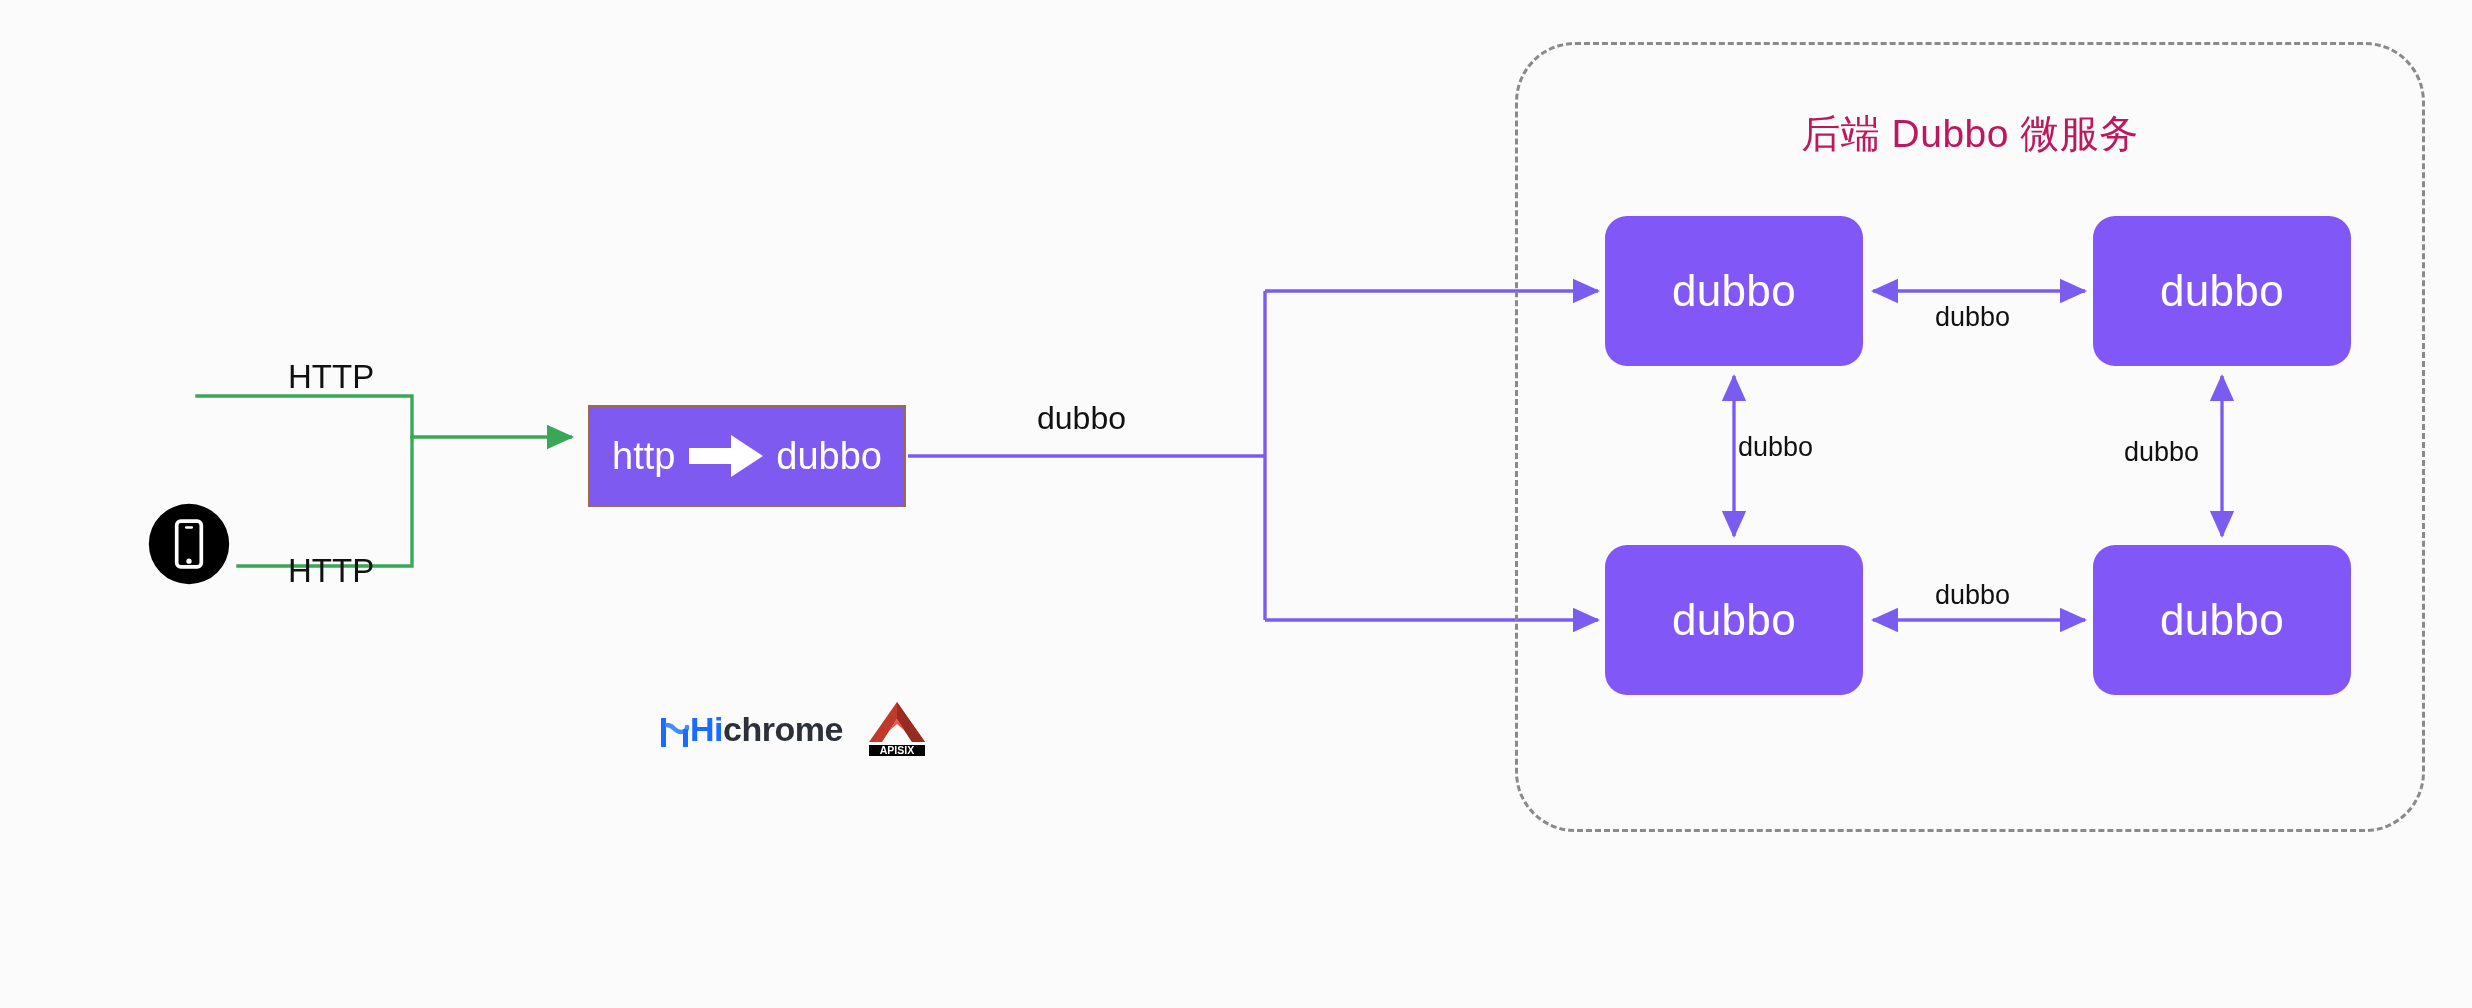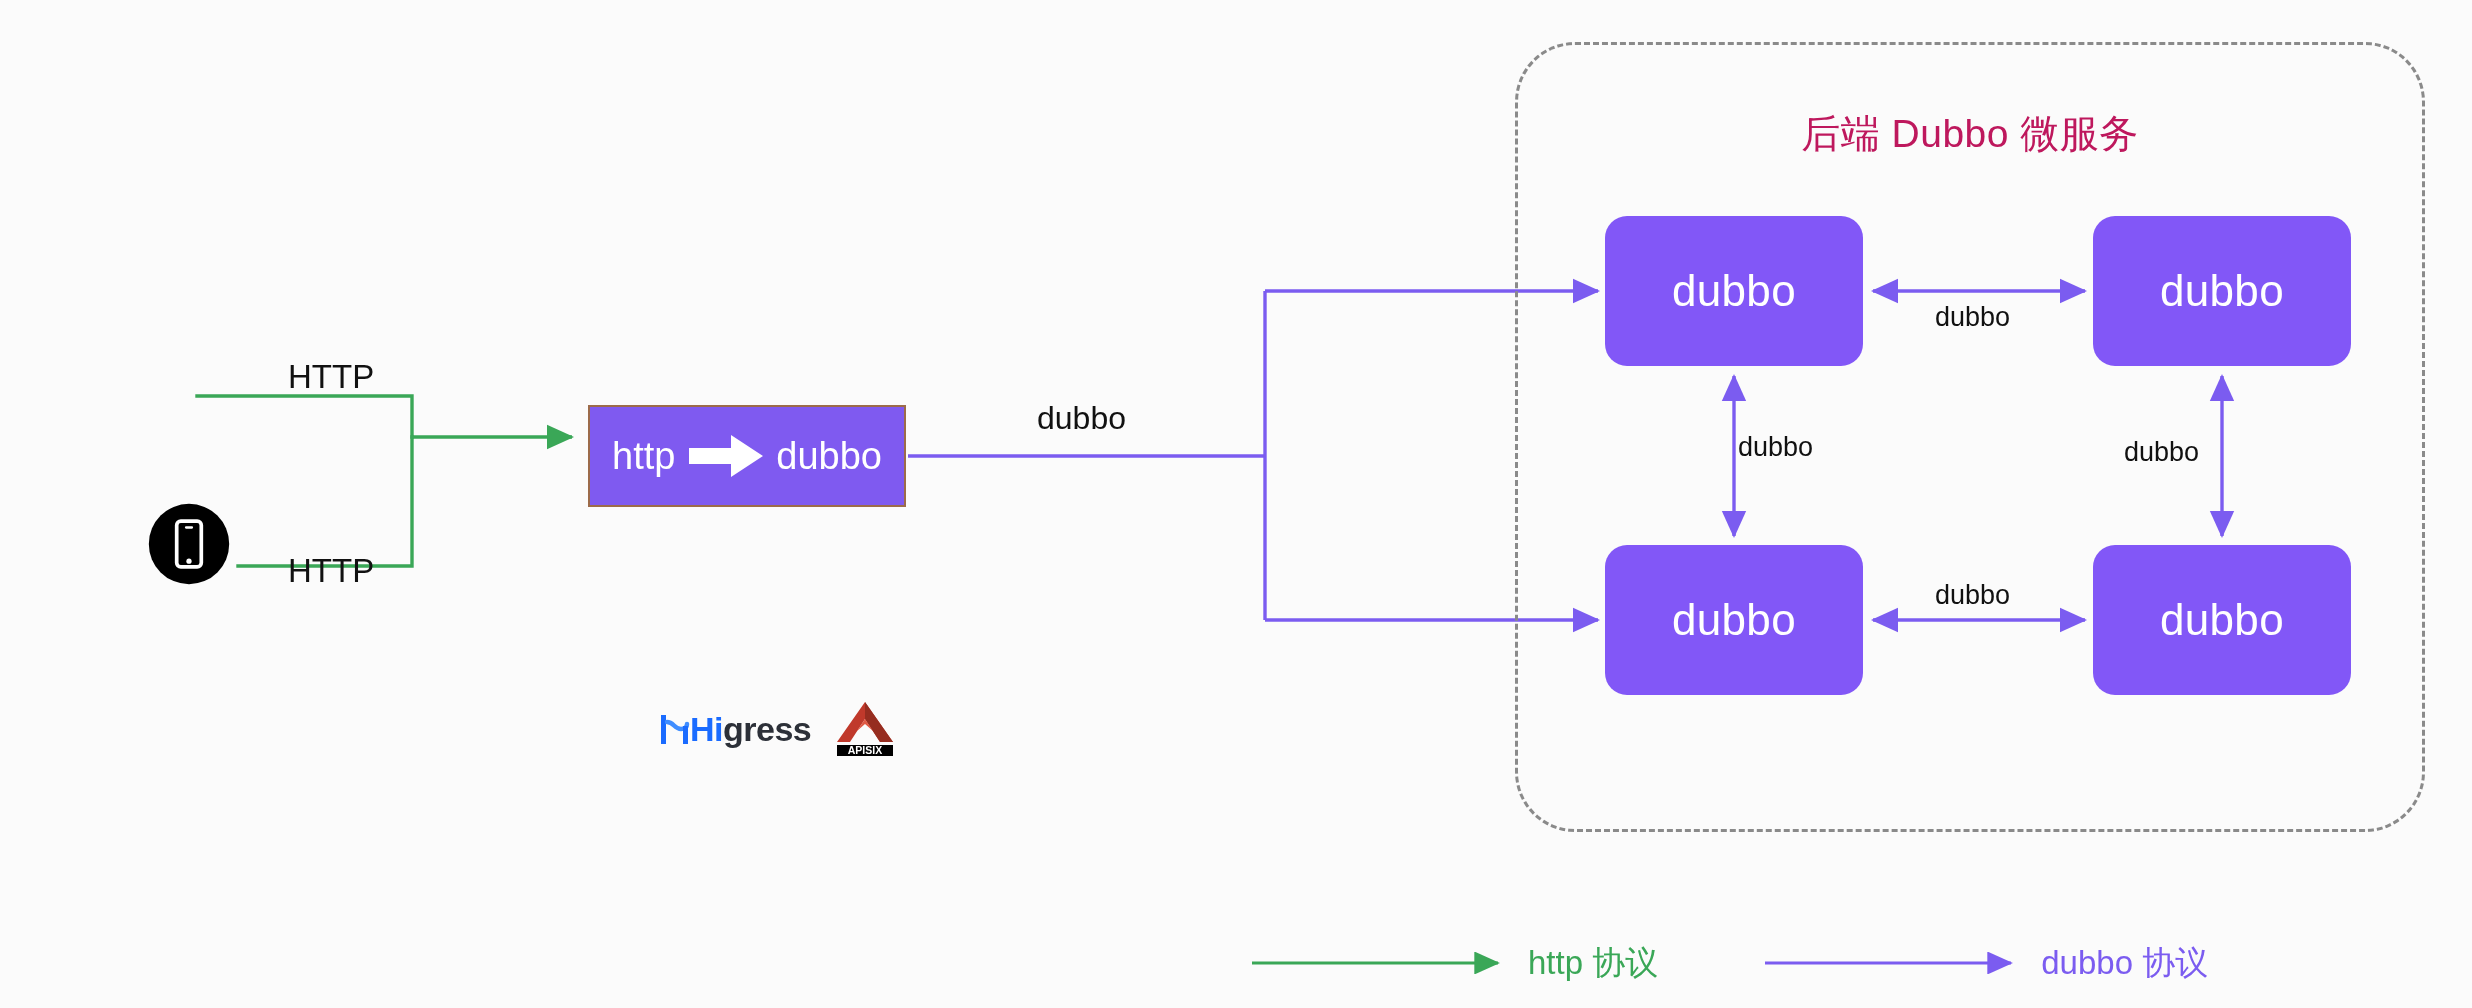--- a/index.html
+++ b/index.html
@@ -138,21 +138,21 @@
   
   #vendor-logos {
     position: absolute;
     left: 660px; top: 700px;
     display: flex;
     align-items: center;
     gap: 22px;
   }
   #higress-logo {
     display: flex;
-    align-items: center;
+    align-items: flex-end;
     font-size: 34px;
     font-weight: 700;
     letter-spacing: -0.5px;
   }
   #higress-hi { color: #1a6bff; }
   #higress-gress { color: #2c3038; }
   #apisix-logo { width: 64px; height: 58px; }
 
   
   #legend {
@@ -236,21 +236,21 @@
   </div>
 
   <div id="vendor-logos">
     <div id="higress-logo">
       <svg width="30" height="34" viewBox="0 0 30 34" xmlns="http://www.w3.org/2000/svg">
         <rect x="1" y="3" width="5" height="29" fill="#1a6bff"></rect>
         <path d="M7 10 C14 10 14 17 21 17 C26 17 27 14 27 12" stroke="#3f8dff" stroke-width="4.5" fill="none" stroke-linecap="round"></path>
         <rect x="23" y="14" width="5" height="18" fill="#1a6bff"></rect>
       </svg>
       <span id="higress-hi">Hi</span>
-      <span id="higress-gress">gress</span>
+      <span id="higress-gress">chrome</span>
     </div>
 
     <svg id="apisix-logo" viewBox="0 0 64 58" xmlns="http://www.w3.org/2000/svg">
       <path d="M32 2 L60 42 L47 42 L32 19 L17 42 L4 42 Z" fill="#c0392b"></path>
       <path d="M32 2 L60 42 L47 42 L32 19 Z" fill="#962d20"></path>
       <path d="M24 31 L32 19 L40 31 L32 24 Z" fill="#e05a45"></path>
       <rect x="4" y="45" width="56" height="11" fill="#000000"></rect>
       <text x="32" y="54" text-anchor="middle" font-family="'Liberation Sans',sans-serif" font-size="10.5" font-weight="700" fill="#ffffff">APISIX</text>
     </svg>
   </div>
@@ -269,39 +269,14 @@
   </div>
 
   <div class="edge-label" id="lbl-http-top">HTTP</div>
   <div class="edge-label" id="lbl-http-bot">HTTP</div>
   <div class="edge-label" id="lbl-dubbo-main">dubbo</div>
   <div class="edge-label" id="lbl-dubbo-top">dubbo</div>
   <div class="edge-label" id="lbl-dubbo-bot">dubbo</div>
   <div class="edge-label" id="lbl-dubbo-vl">dubbo</div>
   <div class="edge-label" id="lbl-dubbo-vr">dubbo</div>
 
-  <div id="legend">
-    <div class="legend-item" id="legend-http">
-      <svg class="legend-arrow" viewBox="0 0 262 22" xmlns="http://www.w3.org/2000/svg">
-        <defs>
-          <marker id="lg-green" markerWidth="9" markerHeight="9" refX="7.4" refY="4.5" orient="auto" markerUnits="strokeWidth">
-            <path d="M0,0.9 L8,4.5 L0,8.1 z" fill="#3aa757"></path>
-          </marker>
-        </defs>
-        <path d="M2 11 L248 11" stroke="#3aa757" stroke-width="3.2" fill="none" marker-end="url(#lg-green)"></path>
-      </svg>
-      <span class="legend-text" id="legend-http-text">http 协议</span>
-    </div>
-
-    <div class="legend-item" id="legend-dubbo">
-      <svg class="legend-arrow" viewBox="0 0 262 22" xmlns="http://www.w3.org/2000/svg">
-        <defs>
-          <marker id="lg-purple" markerWidth="9" markerHeight="9" refX="7.4" refY="4.5" orient="auto" markerUnits="strokeWidth">
-            <path d="M0,0.9 L8,4.5 L0,8.1 z" fill="#7b5cf0"></path>
-          </marker>
-        </defs>
-        <path d="M2 11 L248 11" stroke="#7b5cf0" stroke-width="3.2" fill="none" marker-end="url(#lg-purple)"></path>
-      </svg>
-      <span class="legend-text" id="legend-dubbo-text">dubbo 协议</span>
-    </div>
-  </div>
 
 </div>
 
 </body></html>

